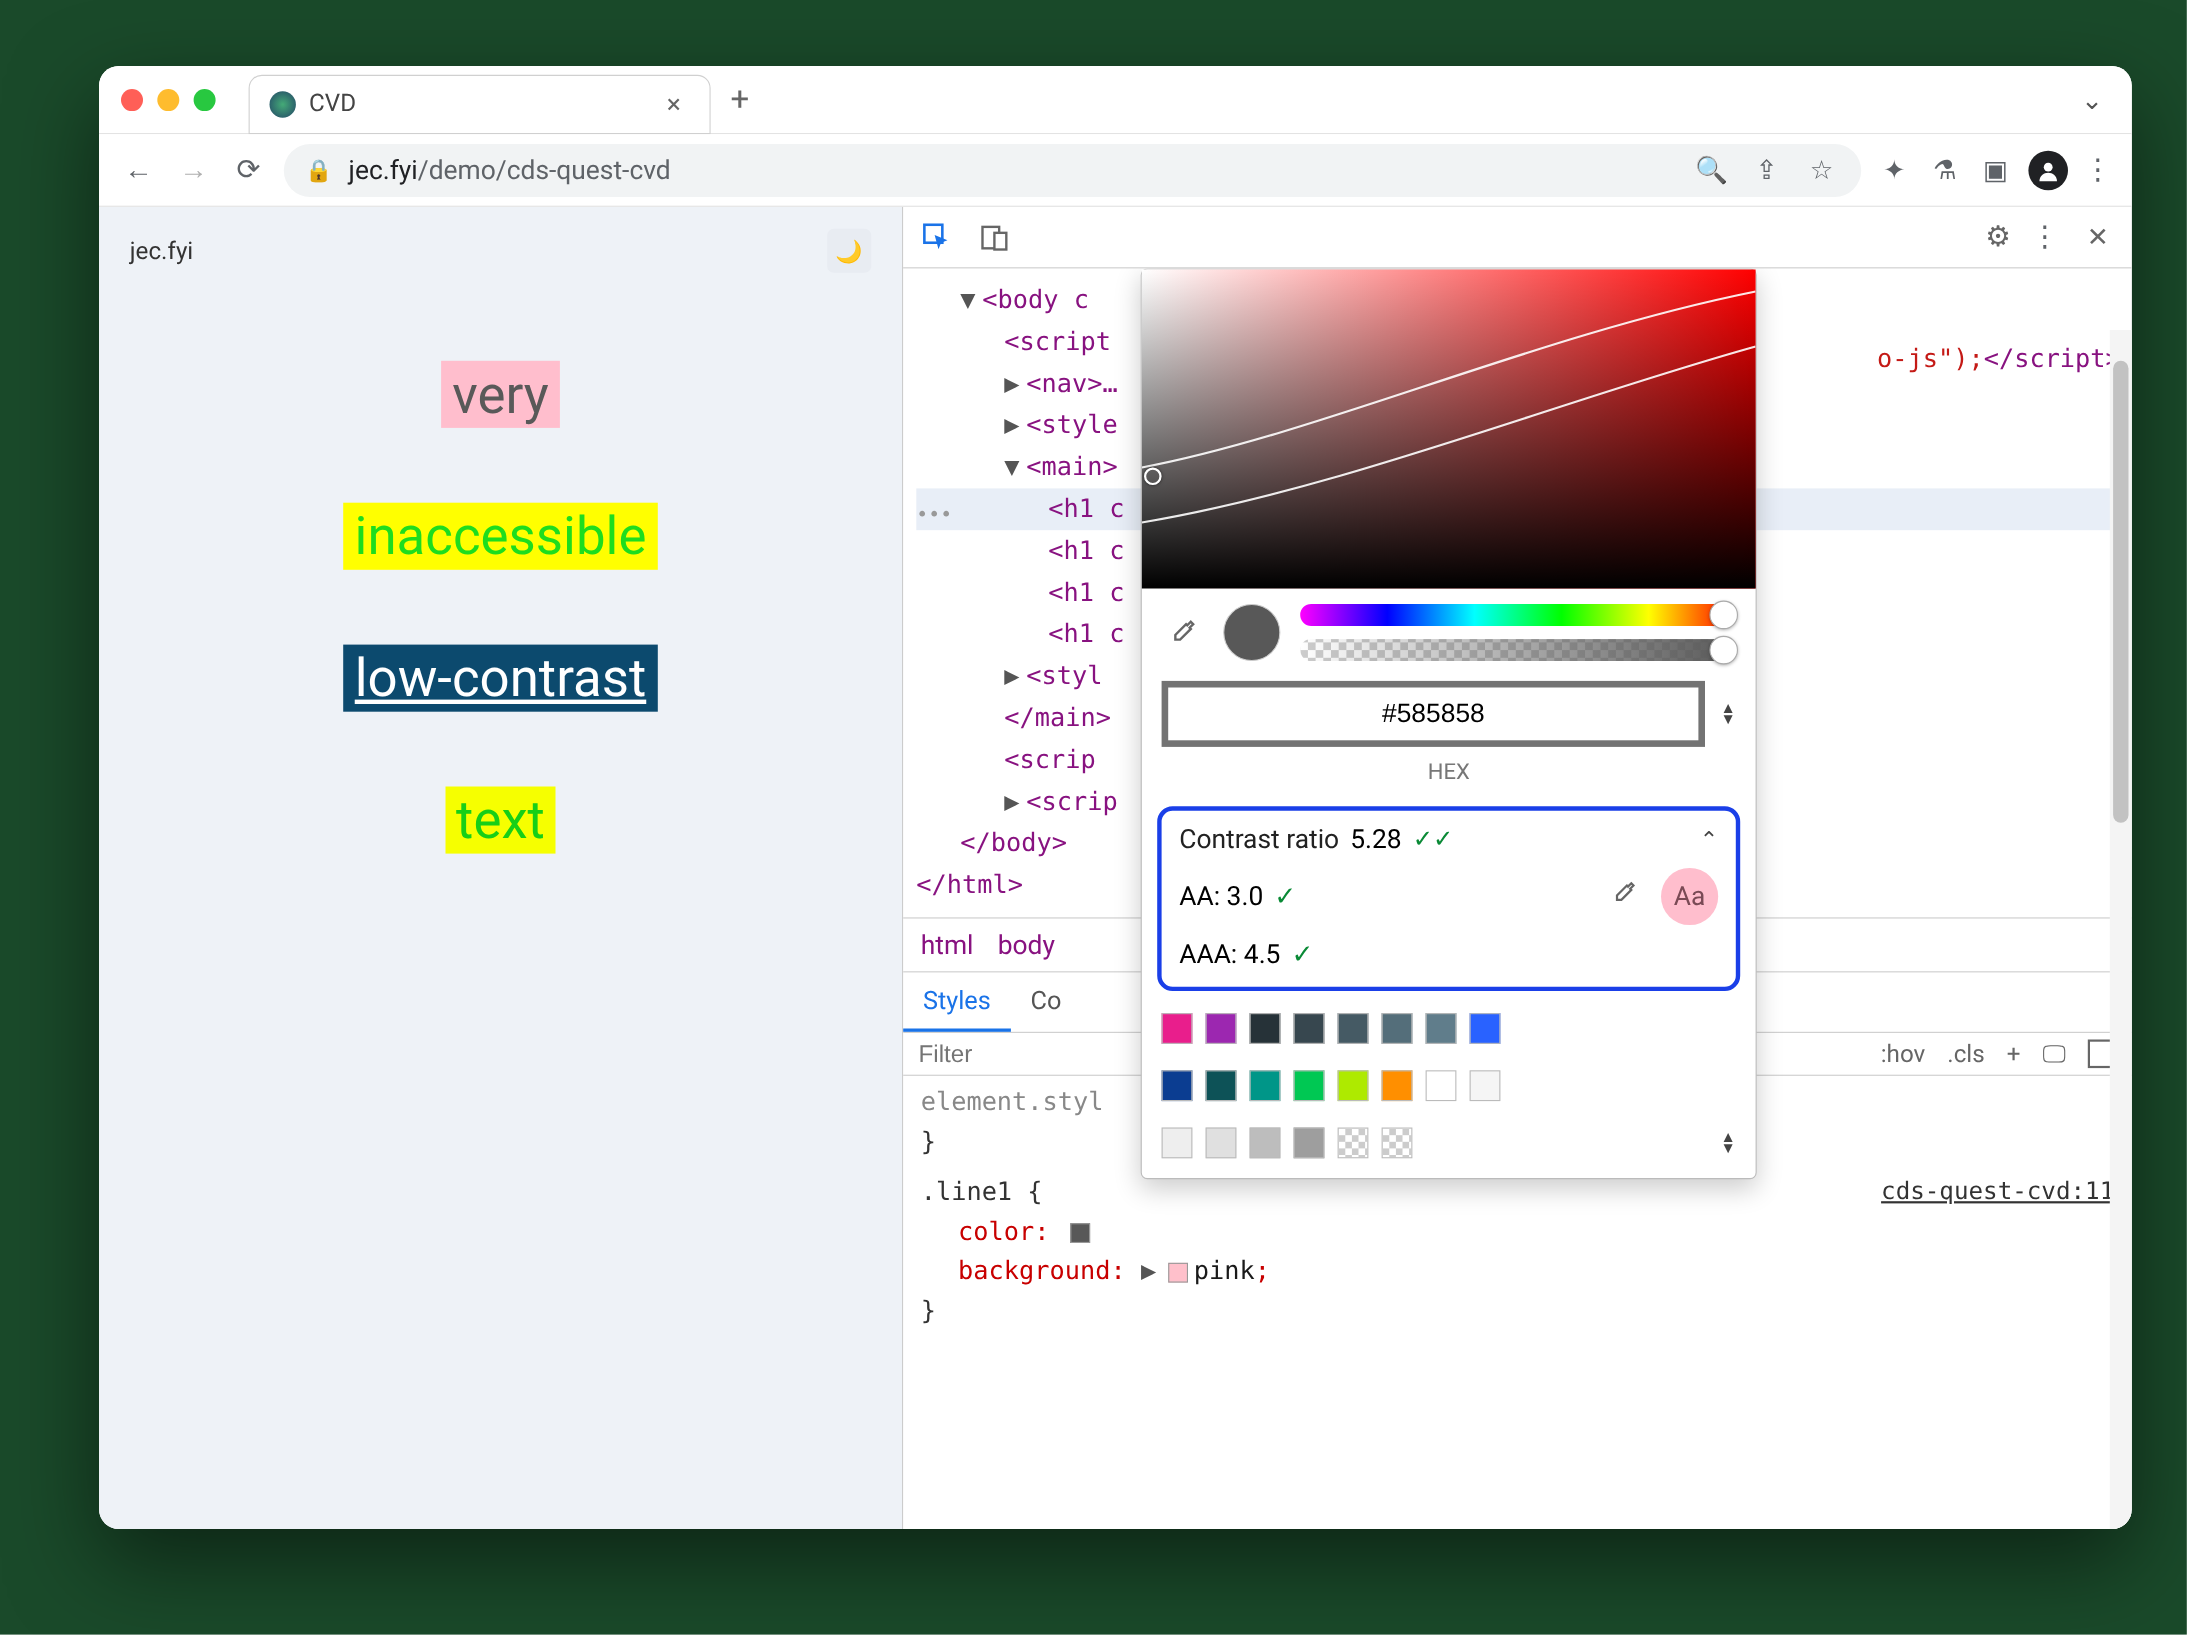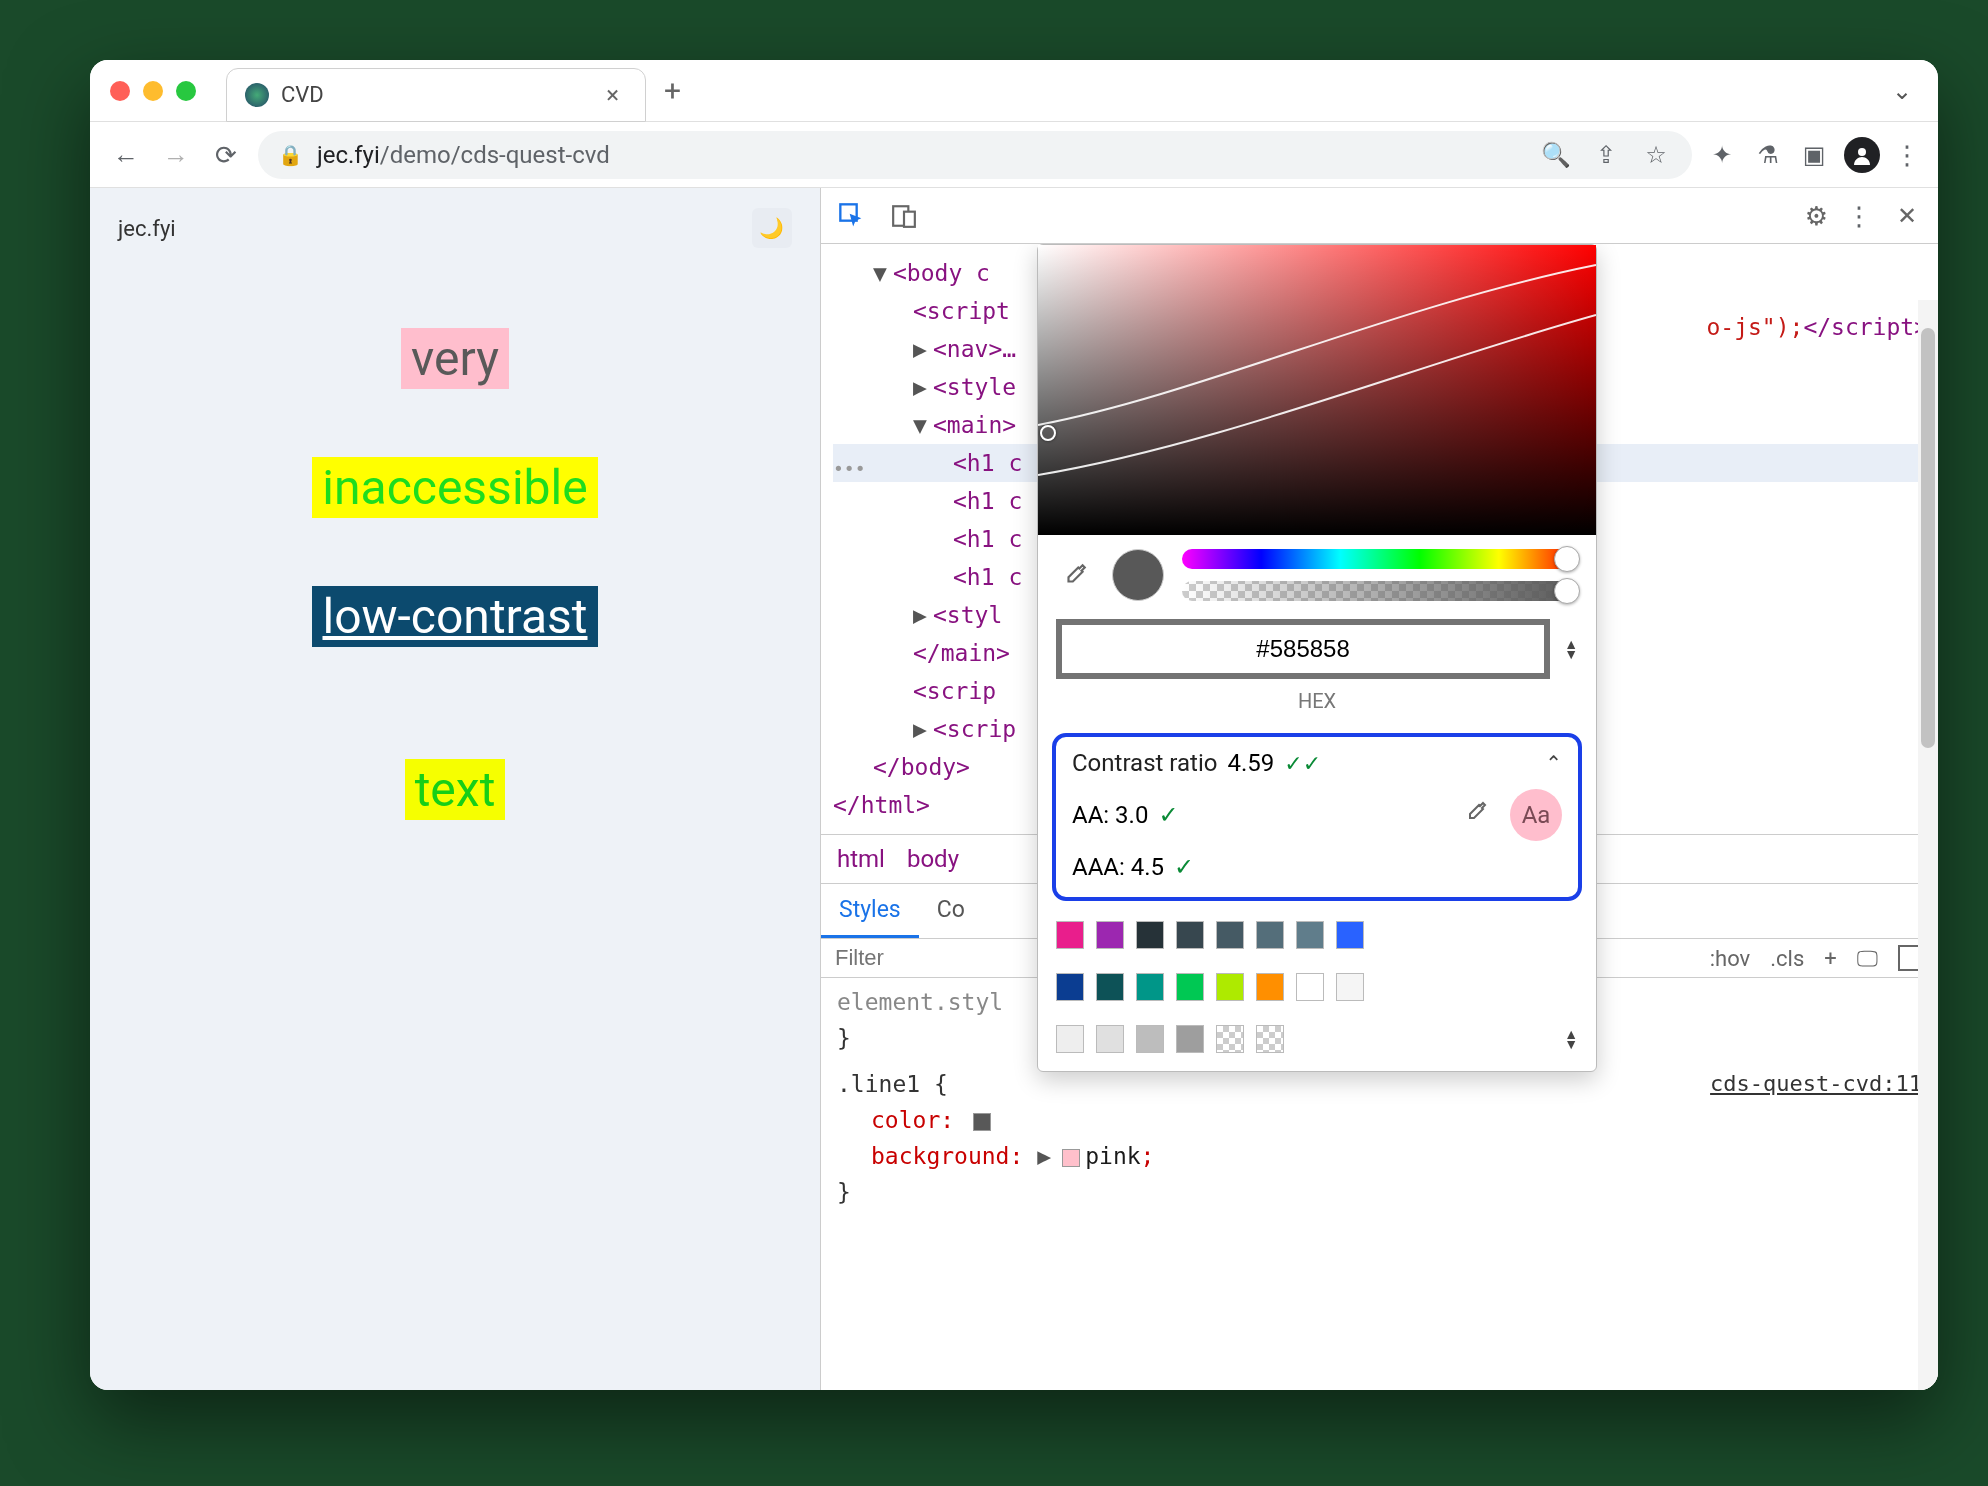--- a/index.html
+++ b/index.html
@@ -33,21 +33,21 @@
 
 
 .content { flex: 1; display: flex; overflow: hidden; }
 .page { width: 730px; background: #eef2f7; padding: 20px 28px; position: relative; }
 .page-header { display: flex; align-items: center; justify-content: space-between; font-size: 22px; color: #333; }
 .theme-toggle { width: 40px; height: 40px; background: #e8ecf2; border-radius: 6px; display: flex; align-items: center; justify-content: center; font-size: 20px; }
 .demo-lines { margin-top: 80px; display: flex; flex-direction: column; align-items: center; gap: 68px; font-size: 48px; font-weight: 400; }
 .line1 { background: #ffbecd; color: #595959; padding: 2px 10px; }
 .line2 { background: #ffff00; color: #1edd1e; padding: 2px 10px; }
 .line3 { background: #0c4a6e; color: #fff; padding: 2px 10px; text-decoration: underline; }
-.line4 { background: #f6ff00; color: #17cf17; padding: 2px 10px; margin-top: 44px; }
+.line4 { background: #f6ff00; color: #17cf17; padding: 2px 10px; }
 
 
 .devtools { flex: 1; display: flex; flex-direction: column; border-left: 1px solid #ccc; background: #fff; position: relative; }
 .dt-toolbar { height: 56px; border-bottom: 1px solid #ccc; display: flex; align-items: center; padding: 0 14px; gap: 18px; }
 .dt-icon { width: 34px; height: 34px; display: flex; align-items: center; justify-content: center; color: #666; font-size: 24px; }
 .dt-icon.active { color: #1a73e8; }
 .dt-toolbar-right { margin-left: auto; display: flex; gap: 18px; align-items: center; }
 .gear-icon { font-size: 26px; color: #666; }
 
 .dt-body { flex:1; display: flex; flex-direction: column; overflow: hidden; position: relative; }
@@ -283,21 +283,21 @@
             <div class="hex-stepper">
                 <span>▲</span>
                 <span>▼</span>
               </div>
           </div>
           <div class="hex-label">HEX</div>
 
           <div class="contrast-box">
             <div class="cr-row">
               <span class="cr-label">Contrast ratio</span>
-              <span class="cr-val">4.59</span>
+              <span class="cr-val">5.28</span>
               <span class="cr-dcheck">✓✓</span>
               <span class="cr-chev">⌃</span>
             </div>
             <div class="aa-row">
               <span>AA: 3.0</span>
               <span class="aa-check">✓</span>
               <span class="aa-eyedrop">
                 <svg width="24" height="24" viewBox="0 0 24 24">
                     <path d="M19 3l2 2-3 3 1 1-9 9H6v-4l9-9 1 1 3-3z" fill="none" stroke="#666" stroke-width="2"></path>
                   </svg>

